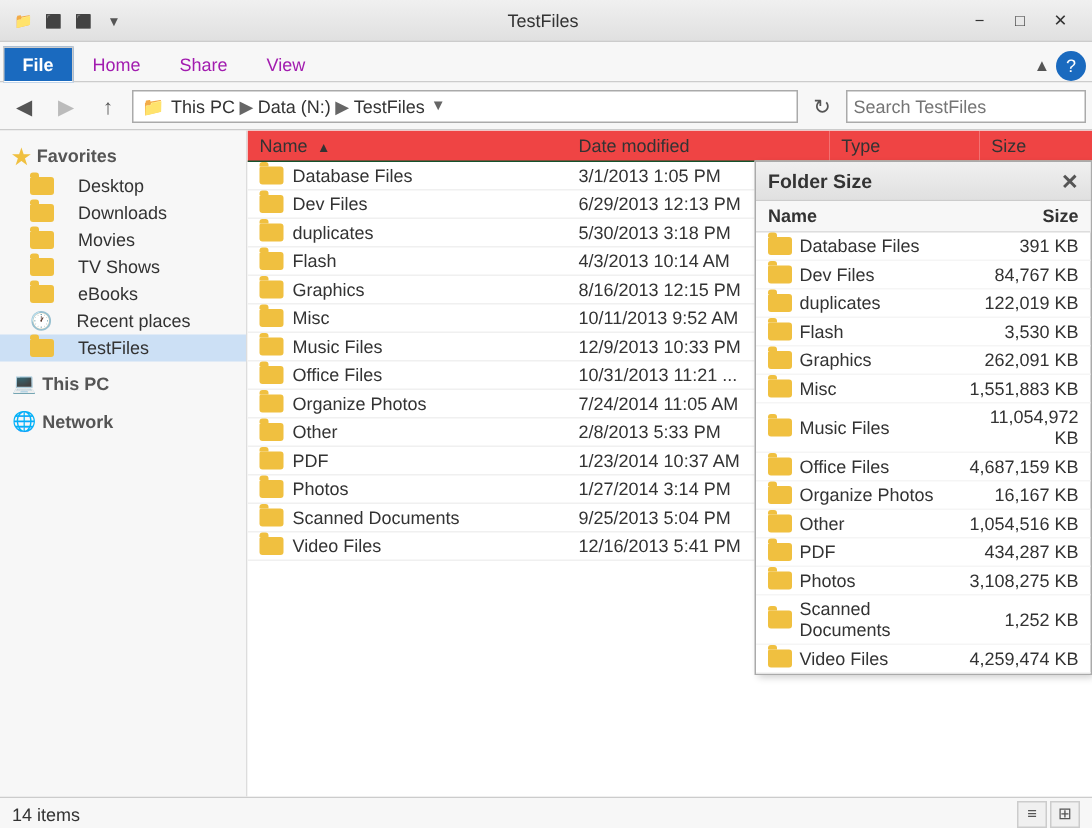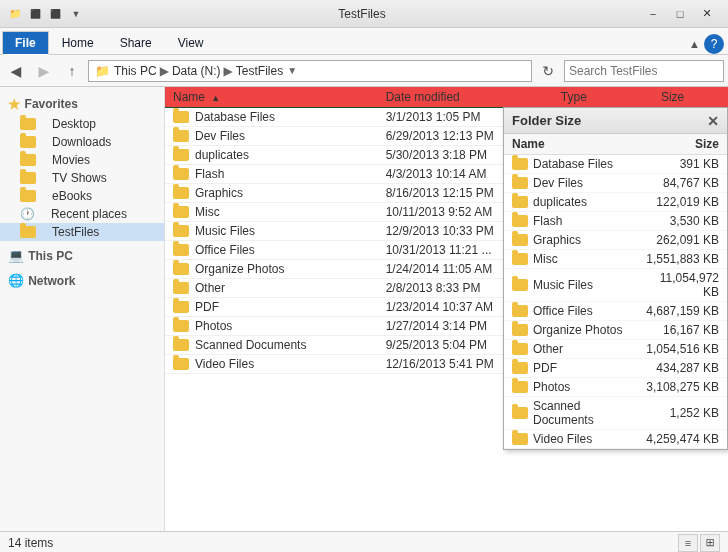--- a/index.html
+++ b/index.html
@@ -17,21 +17,21 @@
     }
     .title-bar-icons { display: flex; gap: 4px; align-items: center; }
     .tb-icon { width: 16px; height: 16px; display: flex; align-items: center; justify-content: center; font-size: 10px; color: #555; }
     .title-bar-title { flex: 1; text-align: center; font-size: 12px; color: #333; }
     .title-bar-controls { display: flex; gap: 1px; }
     .title-btn { width: 26px; height: 20px; display: flex; align-items: center; justify-content: center; font-size: 11px; color: #333; cursor: pointer; border: none; background: transparent; }
 
     
     .ribbon { background: #f7f7f7; border-bottom: 1px solid #ccc; }
     .ribbon-tabs { display: flex; height: 26px; align-items: flex-end; padding-left: 2px; }
-    .ribbon-tab { padding: 4px 12px; font-size: 12px; cursor: pointer; border: 1px solid transparent; border-bottom: none; color: #0f172a; }
+    .ribbon-tab { padding: 4px 12px; font-size: 12px; cursor: pointer; border: 1px solid transparent; border-bottom: none; color: #a21caf; }
     .ribbon-tab.active { background: #fff; border-color: #ccc; border-bottom: 1px solid #fff; margin-bottom: -1px; color: #000; font-weight: bold; }
     .ribbon-tab.file { background: #1a6abf; color: white; padding: 4px 12px; }
 
     
     .address-bar {
       background: #f7f7f7;
       height: 32px;
       display: flex;
       align-items: center;
       padding: 2px 4px;
@@ -349,32 +349,32 @@
     <td class="col-type">File fol...</td>
     <td class="col-size"></td>
   </tr>
           <tr>
     <td class="col-name">
       <div class="cell-name">
         <span class="file-row-icon"></span>
         <span>Organize Photos</span>
       </div>
     </td>
-    <td class="col-date">1/24/2014 11:05 AM</td>
+    <td class="col-date">7/24/2014 11:05 AM</td>
     <td class="col-type">File fol...</td>
     <td class="col-size"></td>
   </tr>
           <tr>
     <td class="col-name">
       <div class="cell-name">
         <span class="file-row-icon"></span>
         <span>Other</span>
       </div>
     </td>
-    <td class="col-date">2/8/2013 8:33 PM</td>
+    <td class="col-date">2/8/2013 5:33 PM</td>
     <td class="col-type">File fol...</td>
     <td class="col-size"></td>
   </tr>
           <tr>
     <td class="col-name">
       <div class="cell-name">
         <span class="file-row-icon"></span>
         <span>PDF</span>
       </div>
     </td>

